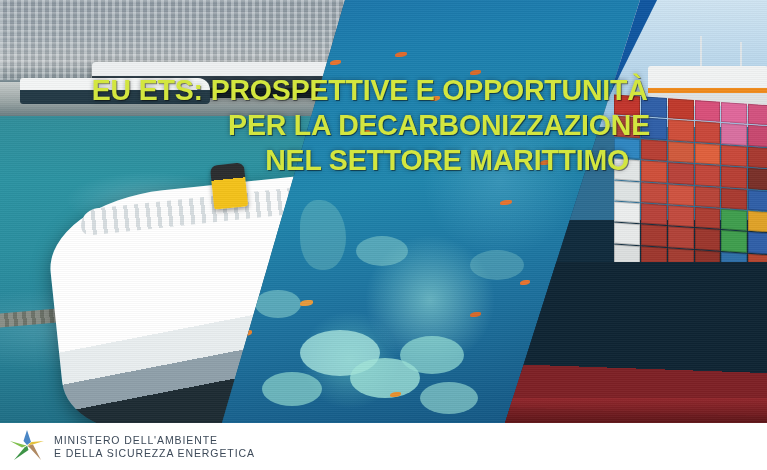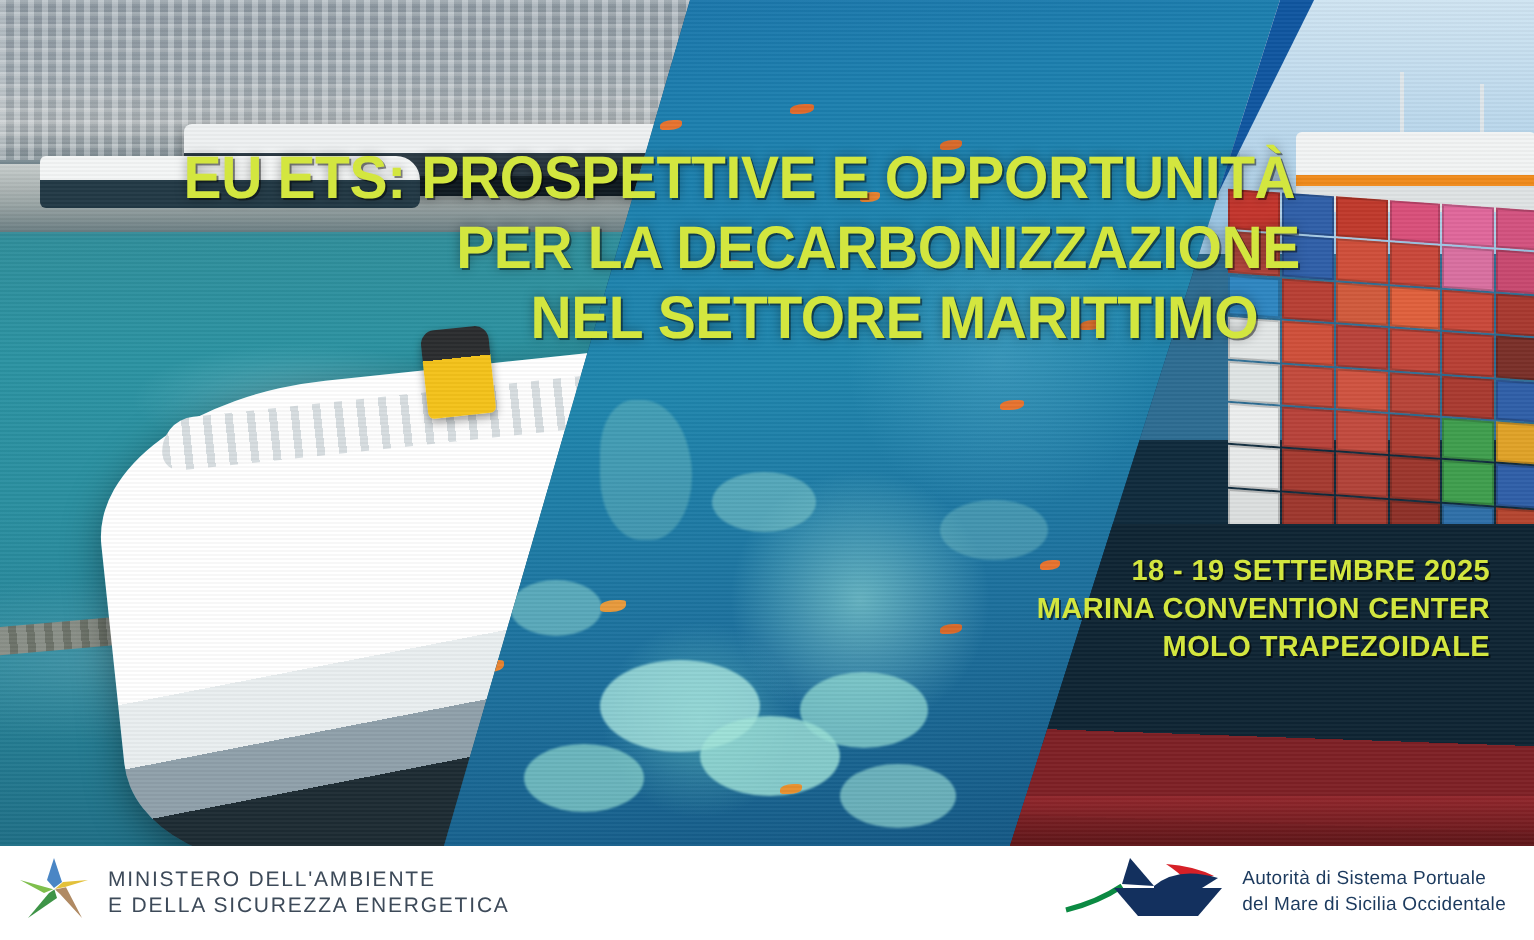--- a/index.html
+++ b/index.html
@@ -240,53 +240,34 @@
 
     <div class="grain"></div>
   </div>
 
   <div class="title">
     <span class="l1">EU ETS: PROSPETTIVE E OPPORTUNITÀ</span>
     <span class="l2">PER LA DECARBONIZZAZIONE</span>
     <span class="l3">NEL SETTORE MARITTIMO</span>
   </div>
 
-  <div class="info">
-    <div>18 - 19 SETTEMBRE 2025</div>
-    <div>MARINA CONVENTION CENTER</div>
-    <div>MOLO TRAPEZOIDALE</div>
-  </div>
 
 
   <div class="footer">
 
     <div class="logo-group logo-left">
       <span>
         <svg width="38" height="36" viewBox="0 0 38 36" aria-hidden="true">
           <path d="M19 3 L23 15 L19 18 L15.5 14 Z" fill="#4a86c5"></path>
           <path d="M36 14 L24.5 17.5 L19.5 18.5 L23.5 15 Z" fill="#e3c13a"></path>
           <path d="M33 33 L22 21 L19.5 18.8 L25 17.6 Z" fill="#b08a63"></path>
           <path d="M6 33 L16.5 20.5 L19.2 18.8 L20.5 23 Z" fill="#3e9447"></path>
           <path d="M2 14 L14.5 17.5 L18.6 18.6 L14 20.5 Z" fill="#7fbf4d"></path>
         </svg>
       </span>
       <span class="min-text">MINISTERO DELL'AMBIENTE
 E DELLA SICUREZZA ENERGETICA</span>
     </div>
 
-    <div class="logo-group logo-right">
-      <span>
-        <svg width="82" height="34" viewBox="0 0 82 34" aria-hidden="true">
-          <path d="M2 28 Q18 24 30 16" stroke="#0b8a42" stroke-width="2.6" fill="none"></path>
-          <path d="M30 16 Q20 21 10 26" stroke="#d62027" stroke-width="1.4" fill="none" opacity="0"></path>
-          <path d="M52 5 Q66 6 76 11 L62 13 Q58 9 52 5 Z" fill="#d62027"></path>
-          <path d="M34 2 L46 16 L30 15 Z" fill="#13305e"></path>
-          <path d="M46 16 Q58 6 78 12 L70 17 L46 17 Z" fill="#13305e"></path>
-          <path d="M26 17 L80 17 L68 31 L38 31 Z" fill="#13305e"></path>
-        </svg>
-      </span>
-      <span class="port-text">Autorità di Sistema Portuale
-del Mare di Sicilia Occidentale</span>
-    </div>
 
   </div>
 
 </div>
 
 </body></html>

